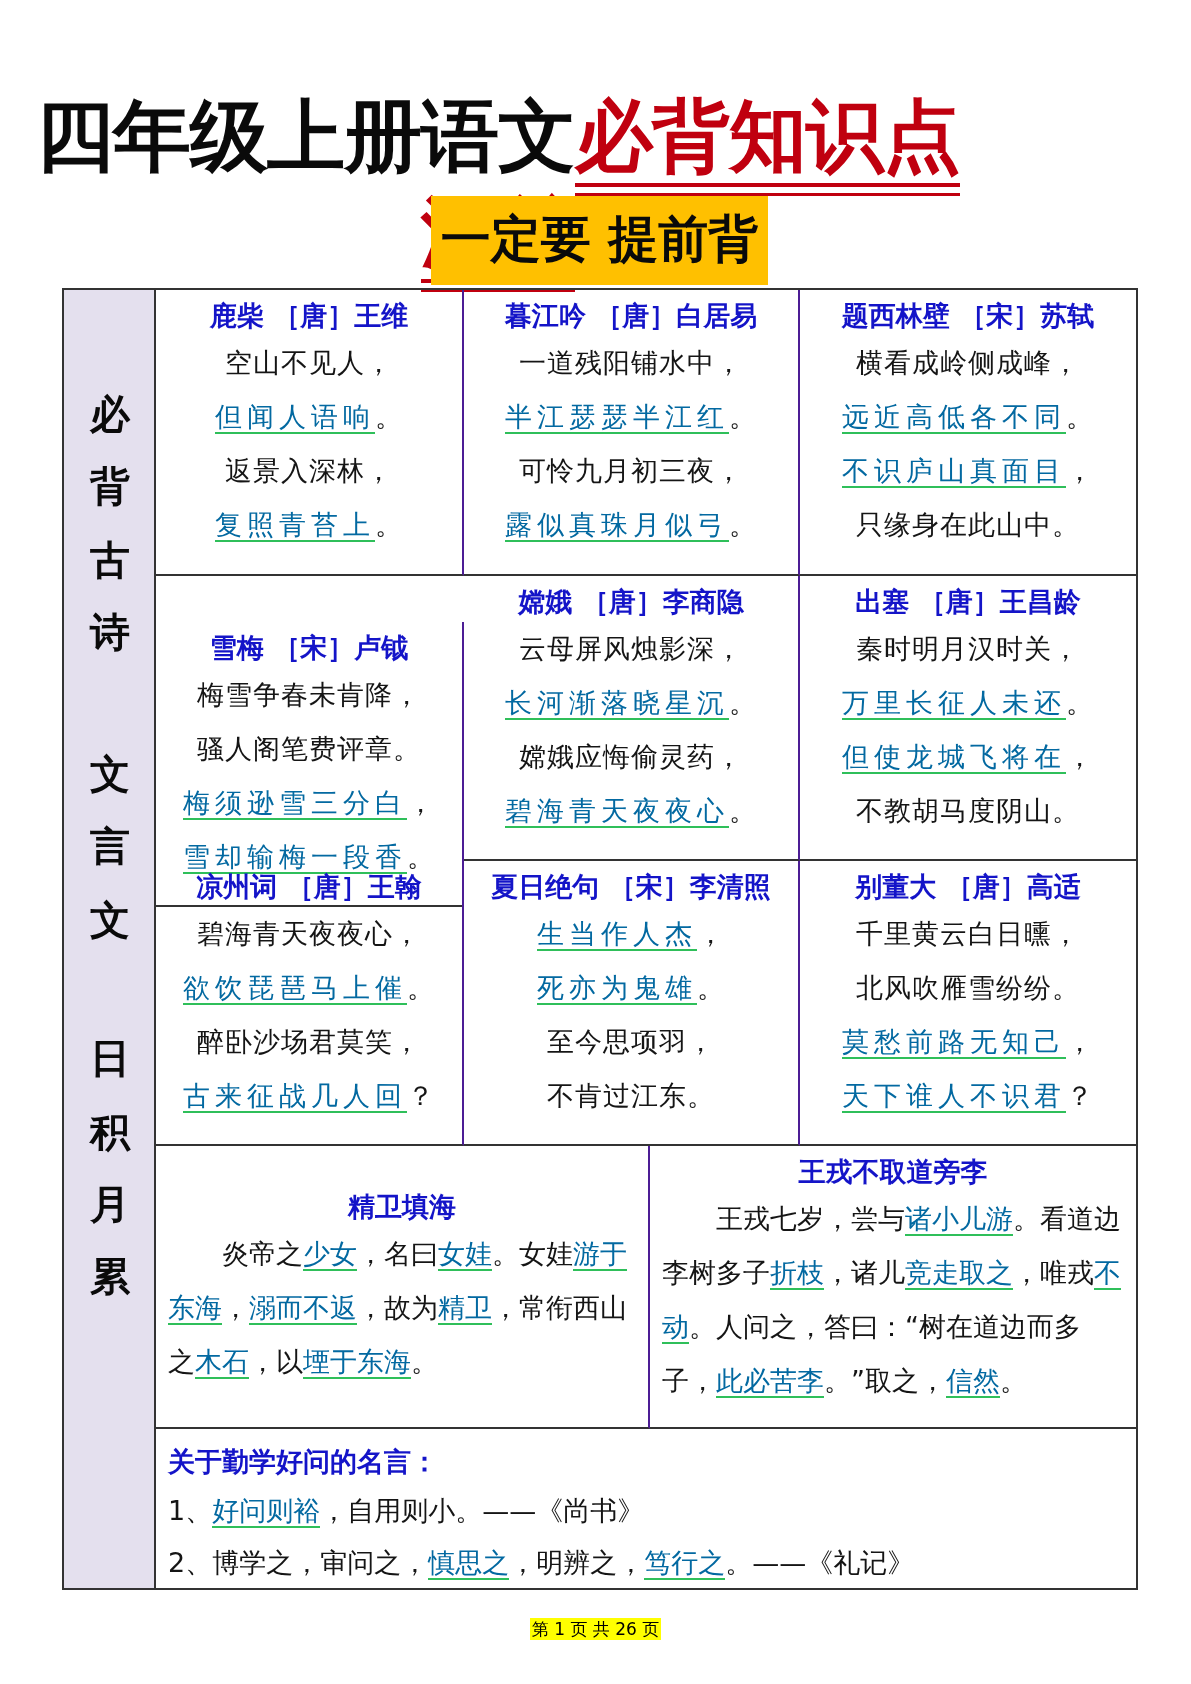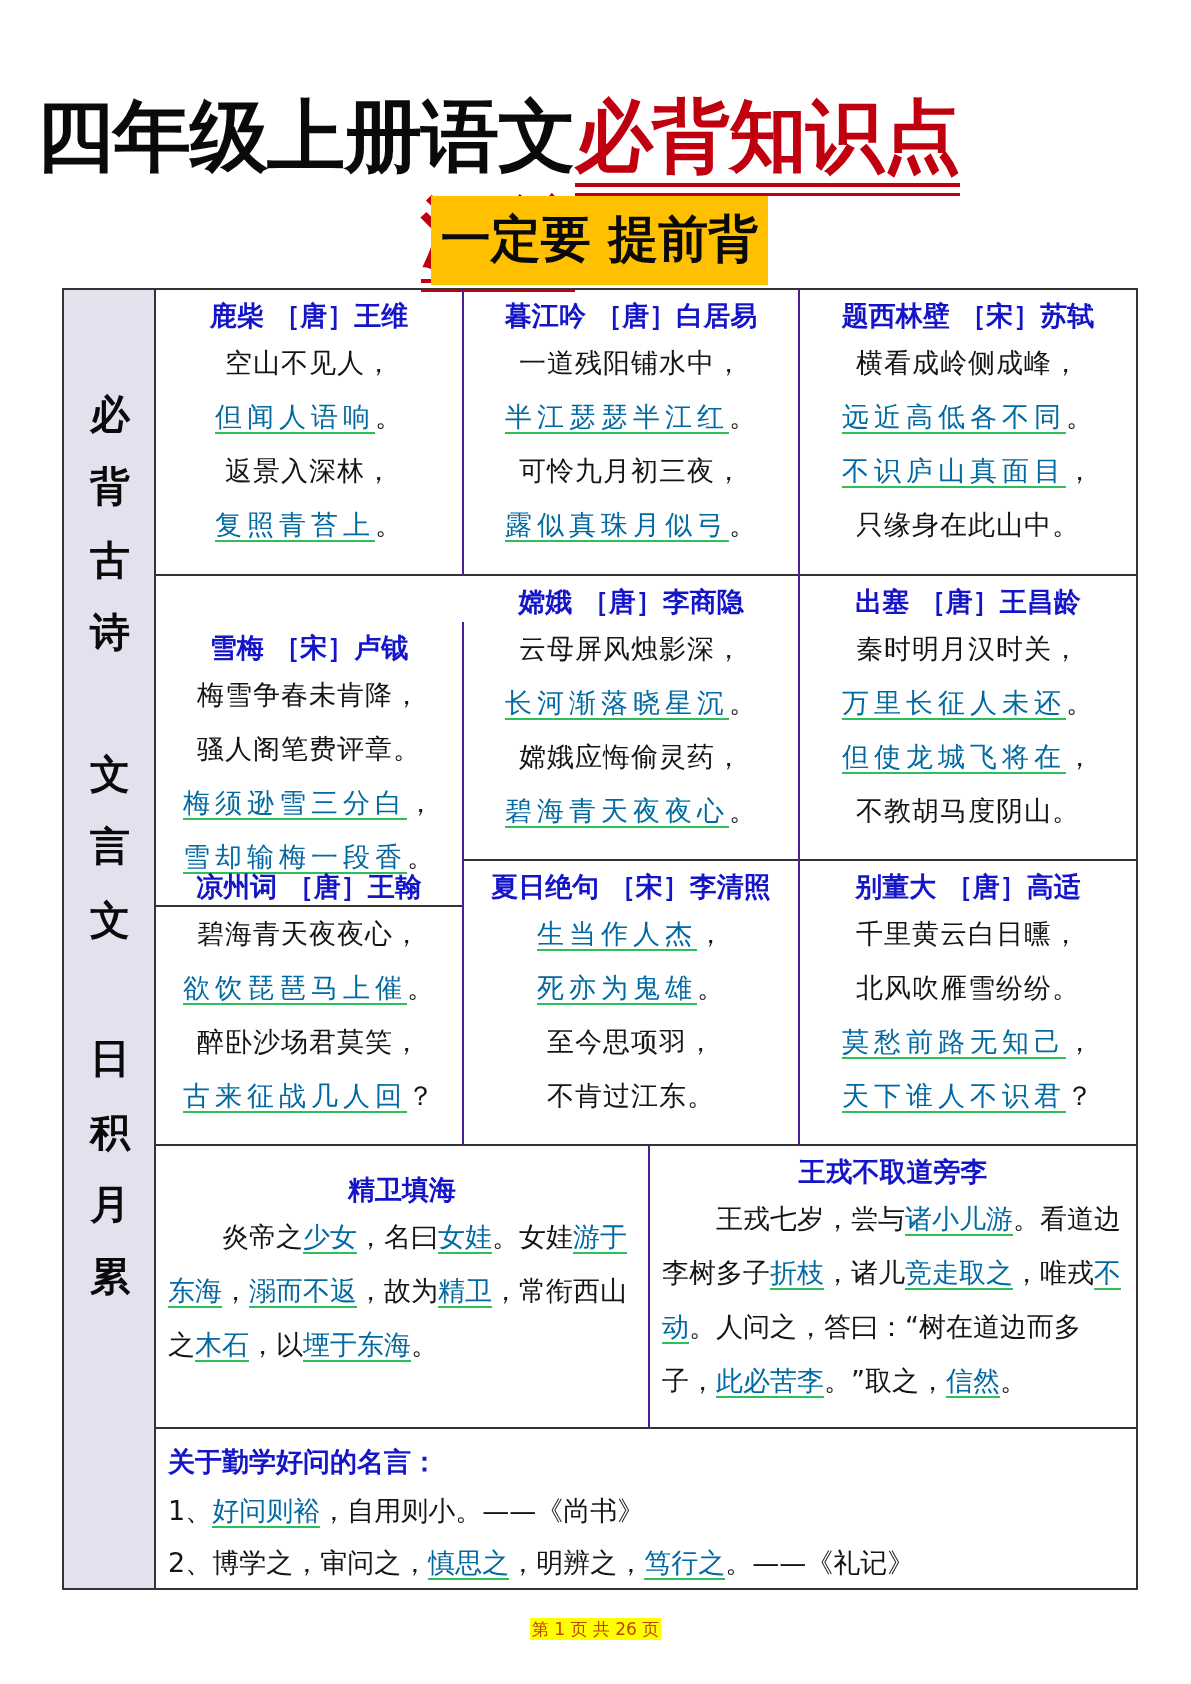--- a/index.html
+++ b/index.html
@@ -50,21 +50,21 @@
     .prose .p { font-size: 27px; line-height: 54px; color: #151515; text-indent: 54px; }
 
     .quotes { padding: 10px 12px; }
     .quotes .ttl { font-size: 27px; font-weight: 700; color: #1414c8; line-height: 46px; }
     .quotes .q { font-size: 27px; line-height: 52px; color: #151515; }
 
     .footer {
       position: absolute; left: 0; top: 1618px; width: 1191px; text-align: center;
       font-size: 17px; line-height: 22px;
     }
-    .footer span.box { background: #ffff00; padding: 1px 2px; color: #c2410c; }
+    .footer span.box { background: #ffff00; padding: 1px 2px; color: #000000; }
   </style>
 </head>
 <body>
 
 <div class="title">
   <span class="black">四年级上册语文</span><span class="red">必背知识点汇总</span>
 </div>
 <div class="subtitle">一定要  提前背</div>
 
 <div class="table">
@@ -142,21 +142,21 @@
       <div class="cell poem last-col" style="left: 736px; top: 571px; width: 336px; height: 285px;">
         <div class="ttl">别董大 ［唐］高适</div>
         <div class="ln"><span>千里黄云白日曛，</span></div>
         <div class="ln"><span>北风吹雁雪纷纷。</span></div>
         <div class="ln"><span class="hl red-spaced">莫愁前路无知己</span><span>，</span></div>
         <div class="ln"><span class="hl red-spaced">天下谁人不识君</span><span>？</span></div>
       </div>
     </div>
 
   <div class="cell prose" id="classical-0" style="left:92px; top:856px; width:494px; height:283px;">
-      <div class="ttl" style="margin-top: 24px;">精卫填海</div>
+      <div class="ttl" style="margin-top: 41px;">精卫填海</div>
       <div class="p"><span>炎帝之</span><span class="hl">少女</span><span>，名曰</span><span class="hl">女娃</span><span>。女娃</span><span class="hl">游于东海</span><span>，</span><span class="hl">溺而不返</span><span>，故为</span><span class="hl">精卫</span><span>，</span><span>常衔西山之</span><span class="hl">木石</span><span>，以</span><span class="hl">堙于东海</span><span>。</span></div>
     </div>
   <div class="cell prose last-col" id="classical-1" style="left:586px; top:856px; width:486px; height:283px;">
       <div class="ttl" style="margin-top: 6px;">王戎不取道旁李</div>
       <div class="p"><span>王戎七岁，尝与</span><span class="hl">诸小儿游</span><span>。看道</span><span>边李树多子</span><span class="hl">折枝</span><span>，诸儿</span><span class="hl">竞走取之</span><span>，唯</span><span>戎</span><span class="hl">不动</span><span>。人问之，答曰：“树在道边</span><span>而多子，</span><span class="hl">此必苦李</span><span>。”取之，</span><span class="hl">信然</span><span>。</span></div>
     </div>
 
   <div class="cell quotes last-col" id="quotes" style="left:92px; top:1139px; width:980px; height:159px; border-bottom:none;">
     <div class="ttl">关于勤学好问的名言：</div>
     <div class="q" id="quote-0"><span>1、</span><span class="hl">好问则裕</span><span>，自用则小。——《尚书》</span></div>

